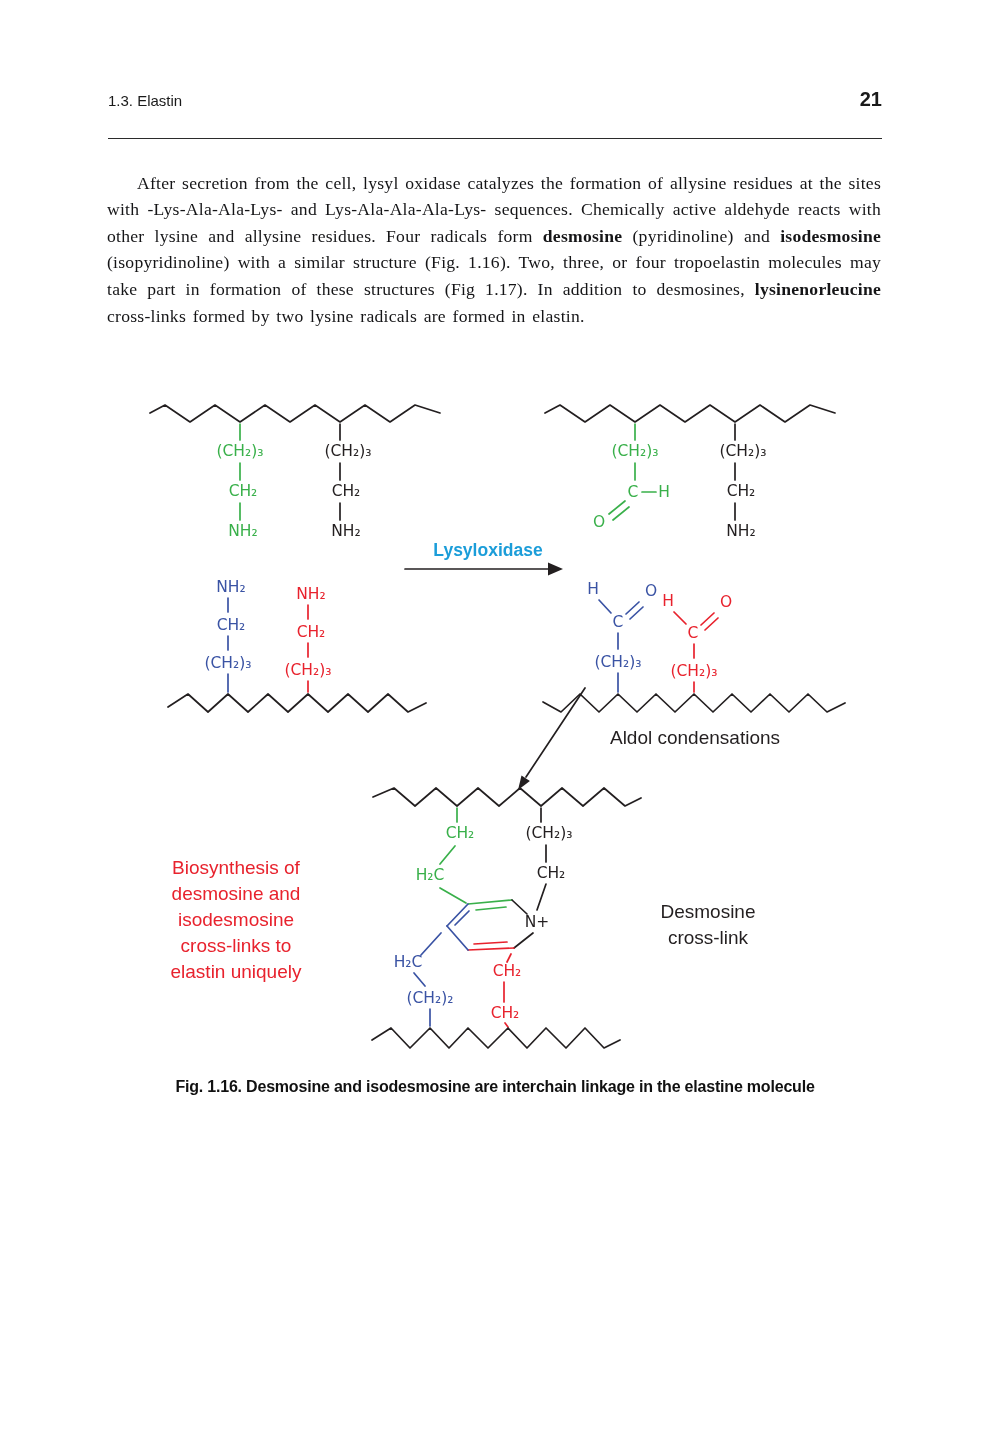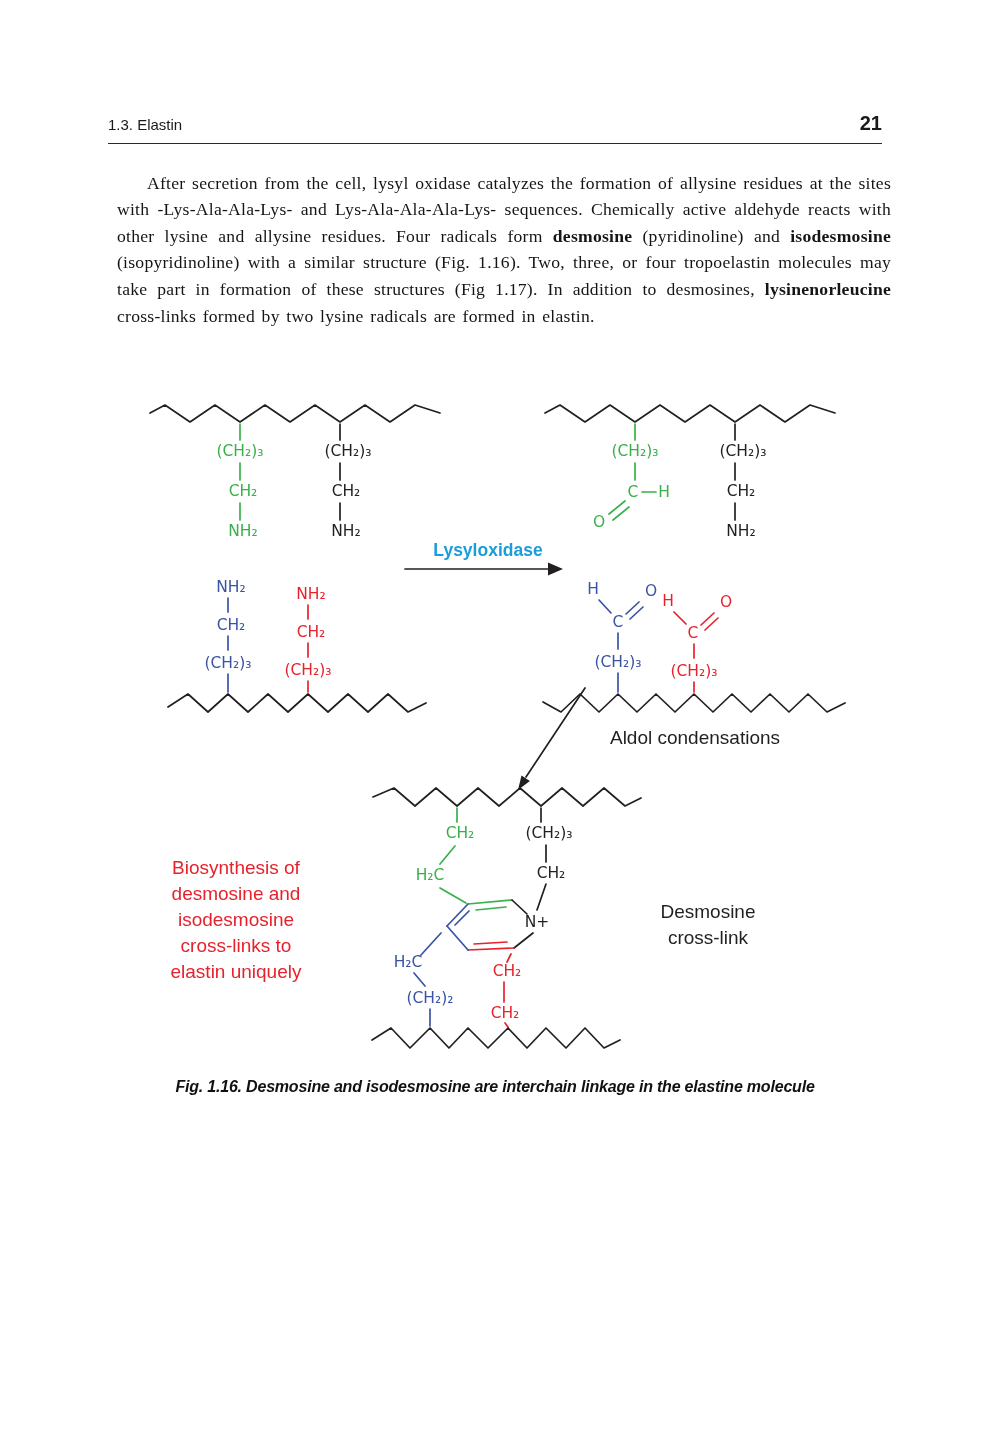--- a/index.html
+++ b/index.html
@@ -2,36 +2,36 @@
 <html style="--green: #39b04a; --blue: #3a53a4; --red: #e8222d; --cyan: #1b9dd9; --ink: #231f20;"><head>
 <meta charset="utf-8">
 <style>
   html,body{margin:0;padding:0;background:#e9e9e9;}
   .page{
     position:relative;width:1000px;height:1454px;margin:0 auto;
     background:#ffffff;overflow:hidden;
     font-family:"Liberation Serif",serif;color:#1d1d1f;
   }
   .header{
-    position:absolute;top:112px;left:108px;width:774px;
+    position:absolute;top:88px;left:108px;width:774px;
     display:flex;justify-content:space-between;align-items:baseline;
     font-family:"Liberation Sans",sans-serif;font-size:15px;color:#1a1a1a;
-    padding-bottom:8px;border-bottom:1.6px solid #2b2b2b;
+    padding-bottom:27px;border-bottom:1.6px solid #2b2b2b;
   }
   .header .page-num{font-weight:bold;font-size:20px;}
   .bodytext{
-    position:absolute;top:152px;left:117px;width:774px;
+    position:absolute;top:152px;left:107px;width:774px;
     font-size:17.6px;line-height:26.6px;text-align:justify;
     text-indent:30px;letter-spacing:0.25px;word-spacing:2px;color:#151517;
   }
   .bodytext .b{font-weight:bold;}
   .caption{
     position:absolute;top:1078px;left:108px;width:774px;text-align:center;
     font-family:"Liberation Sans",sans-serif;font-weight:bold;
-    font-size:16px;letter-spacing:-0.2px;color:#111;font-style:italic;
+    font-size:16px;letter-spacing:-0.2px;color:#111;
   }
   svg.fig{position:absolute;left:0;top:0;width:1000px;height:1454px;}
   
   .bd{fill:none;stroke-width:1.7;stroke-linecap:round;stroke-linejoin:round;}
   .sk{stroke:var(--ink,#231f20);}
   .sg{stroke:var(--green,#39b54a);}
   .sb{stroke:var(--blue,#3a53a4);}
   .sr{stroke:var(--red,#ed1c24);}
   
   .fm{font-family:"DejaVu Sans",sans-serif;font-size:15.5px;text-anchor:middle;}

